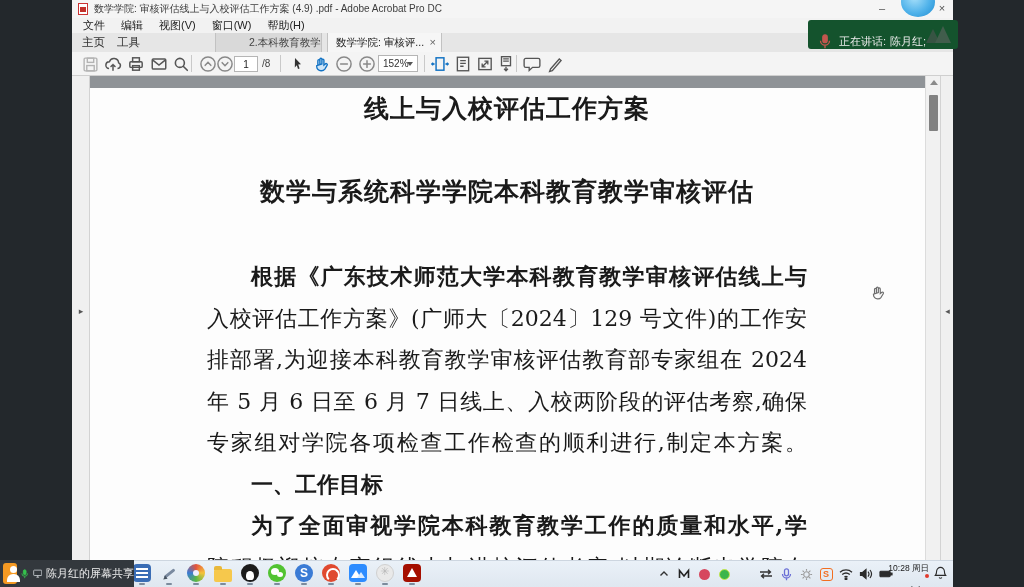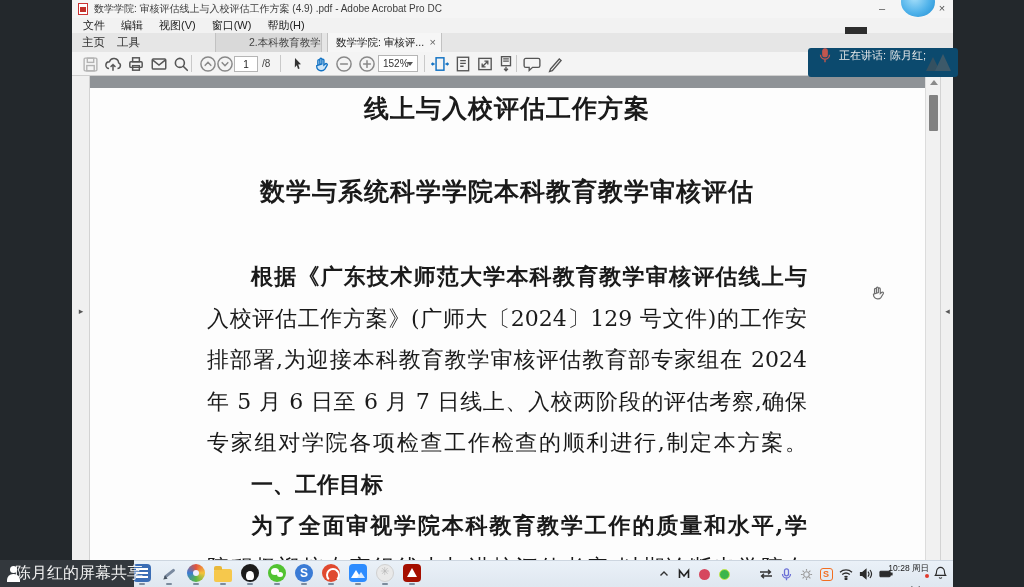--- a/index.html
+++ b/index.html
@@ -114,36 +114,36 @@
 
   .tray { position:absolute; left:585px; top:2px; display:flex; align-items:center; gap:6px; height:22px; }
   .tri { width:14px; height:14px; display:flex; align-items:center; justify-content:center; position:relative; }
   .dotci { width:11px; height:11px; border-radius:50%; }
   .clock { position:absolute; left:813px; top:2px; width:44px; text-align:right; font-size:8.5px;
     line-height:11px; color:#1b1b1b; }
   .clock .reddot { display:inline-block; width:4px; height:4px; border-radius:50%; background:#e23b2e; vertical-align:top; }
   .bellbox { position:absolute; left:862px; top:5px; }
 
   
-  .speakpill { position:absolute; left:808px; top:48px; width:150px; height:29px; background:#0c4a6e;
-    border-radius:3px; z-index:50; display:flex; align-items:flex-start; }
+  .speakpill { position:absolute; left:808px; top:20px; width:150px; height:29px; background:#14532d;
+    border-radius:3px; z-index:50; display:flex; align-items:flex-end; }
   .speaknotch { position:absolute; left:845px; top:27px; width:22px; height:7px; background:#2d2d2d; z-index:49; }
   .speaktext { font-size:11px; color:#ececec; margin-left:8px; white-space:nowrap; }
   .mounts { position:absolute; right:6px; top:6px; width:26px; height:17px; opacity:.55; }
   .mounts i { position:absolute; bottom:0; width:0; height:0; }
   .m1 { left:0; border-left:7px solid transparent; border-right:7px solid transparent; border-bottom:14px solid #555; }
   .m2 { left:9px; border-left:8px solid transparent; border-right:8px solid transparent; border-bottom:17px solid #666; }
 
   .sharepill { position:absolute; left:0; top:560px; width:134px; height:27px; background:#33383d;
     z-index:60; display:flex; align-items:center; gap:4px; padding-left:3px; }
   .shareperson { width:21px; height:21px; border-radius:3px; background:#f59a23; position:relative; }
   .shareperson::before { content:""; position:absolute; left:7px; top:3px; width:7px; height:7px; border-radius:50%; background:#fff; }
   .shareperson::after { content:""; position:absolute; left:4px; top:11px; width:13px; height:8px;
     border-radius:6px 6px 0 0; background:#fff; }
-  .sharetext { font-size:16px; color:#f0f0f0; white-space:nowrap; }
+  .sharetext { font-size:11px; color:#f0f0f0; white-space:nowrap; }
 
   svg.ic { display:block; }
 </style>
 </head>
 <body>
 
 <div class="stage">
 
   <div class="screen">
 

